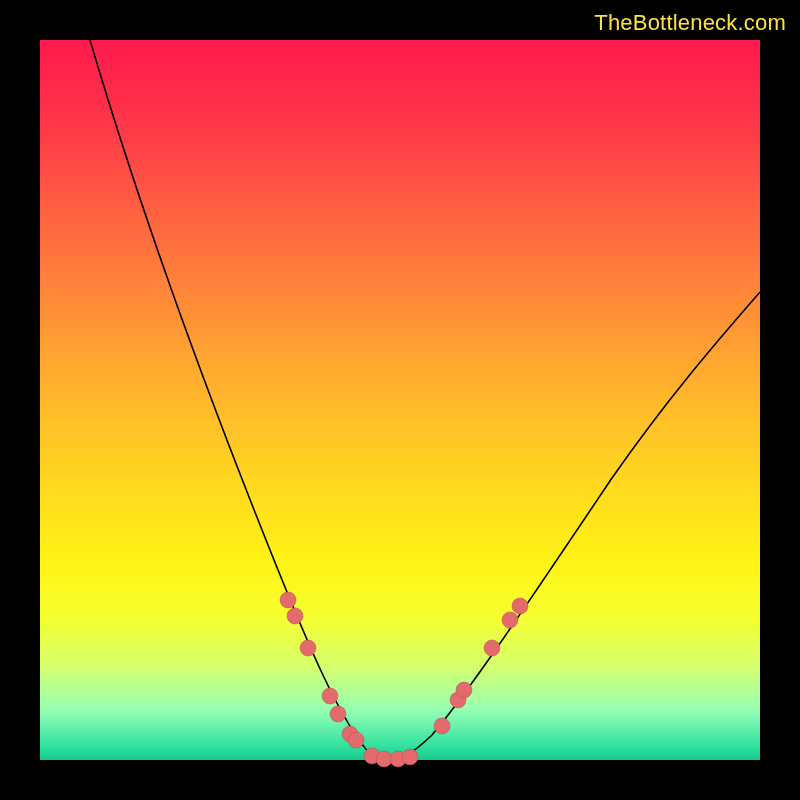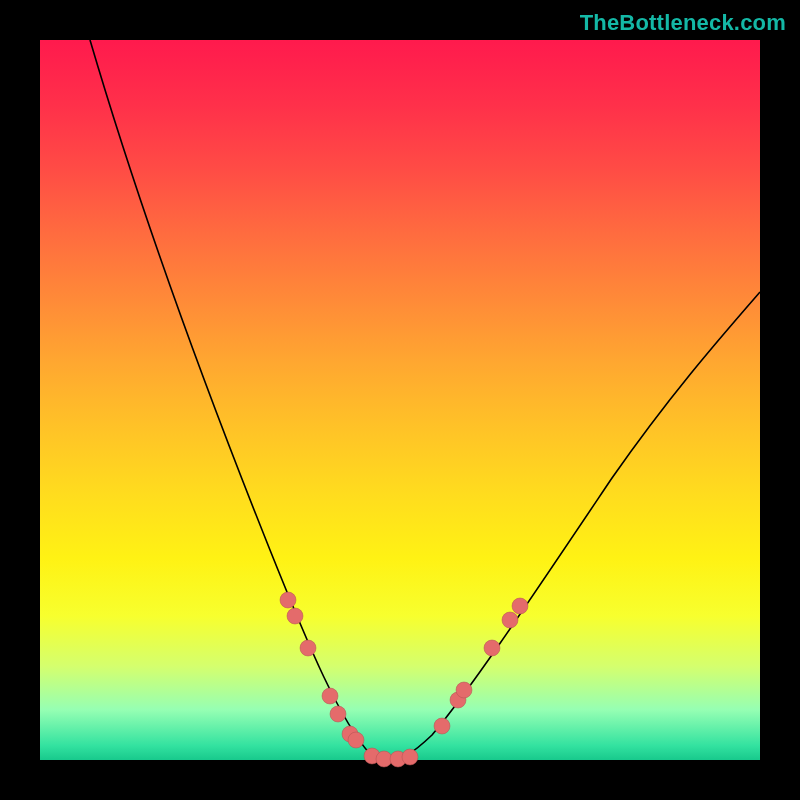--- a/index.html
+++ b/index.html
@@ -57,22 +57,22 @@
   .dots circle {
     fill: #e46b6b;
     stroke: #b15050;
     stroke-width: 0.5;
   }
   .watermark {
     position: absolute;
     top: 10px;
     right: 14px;
     font-size: 22px;
-    color: #14b8a6;
-    font-weight: 700;
+    color: #fde047;
+    font-weight: 400;
     letter-spacing: 0.2px;
     margin-left: 24px;
   }
 </style>
 </head>
 <body>
 
 <div class="frame">
   <div class="plot-area">
     <svg class="curve" viewBox="0 0 720 720">

